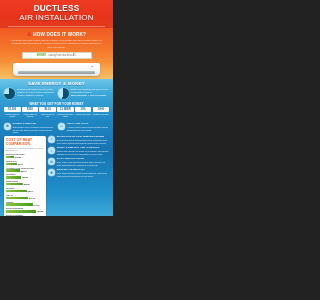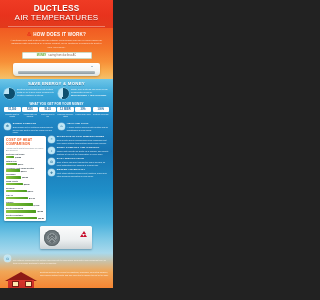--- a/index.html
+++ b/index.html
@@ -1,17 +1,17 @@
 <!DOCTYPE html>
 <html><head>
 <meta charset="utf-8">
 <style>
   html,body{margin:0;padding:0;background:#222;}
   body{font-family:"Liberation Sans",sans-serif;}
-  #page{position:relative;width:113px;height:288px;overflow:hidden;}
+  #page{position:relative;width:113px;height:216px;overflow:hidden;}
 
   
   .hdr{position:relative;height:28px;
        background:linear-gradient(180deg,#ef3b24 0%,#e8331d 55%,#e23a1c 100%);
        display:flex;flex-direction:column;align-items:center;justify-content:center;}
   .hdr .t1{font-size:8.2px;font-weight:bold;color:#fff;letter-spacing:.2px;line-height:8.6px;
            text-shadow:0 1px 0 rgba(0,0,0,.25);}
   .hdr .t2{font-size:8px;color:#fff;letter-spacing:.2px;line-height:8.6px;margin-top:.5px;
            text-shadow:0 1px 0 rgba(0,0,0,.25);}
   .hdr .rule{position:absolute;left:8px;right:8px;bottom:1px;height:1px;background:rgba(255,255,255,.35);}
@@ -128,21 +128,21 @@
           background:linear-gradient(180deg,#f15a22 0%,#ef4a1e 60%,#e8401c 100%);
           display:flex;align-items:center;padding:0 5px;box-sizing:border-box;gap:3px;}
 </style>
 </head>
 <body>
 
 <div id="page">
 
   <div class="hdr">
     <div class="t1">DUCTLESS</div>
-    <div class="t2">AIR TEMPERATURES</div>
+    <div class="t2">AIR INSTALLATION</div>
     <div class="rule"></div>
   </div>
 
   <div class="work">
     <div class="ttl">
       <span class="amp">&amp;</span>
       <span class="ttlt">HOW DOES IT WORK?</span>
     </div>
     <div class="body">A ductless mini-split system has an outdoor compressor and one or more indoor air-handling units connected by a small conduit, so no ductwork is required to heat or cool your home.</div>
     <div class="greenbar">

